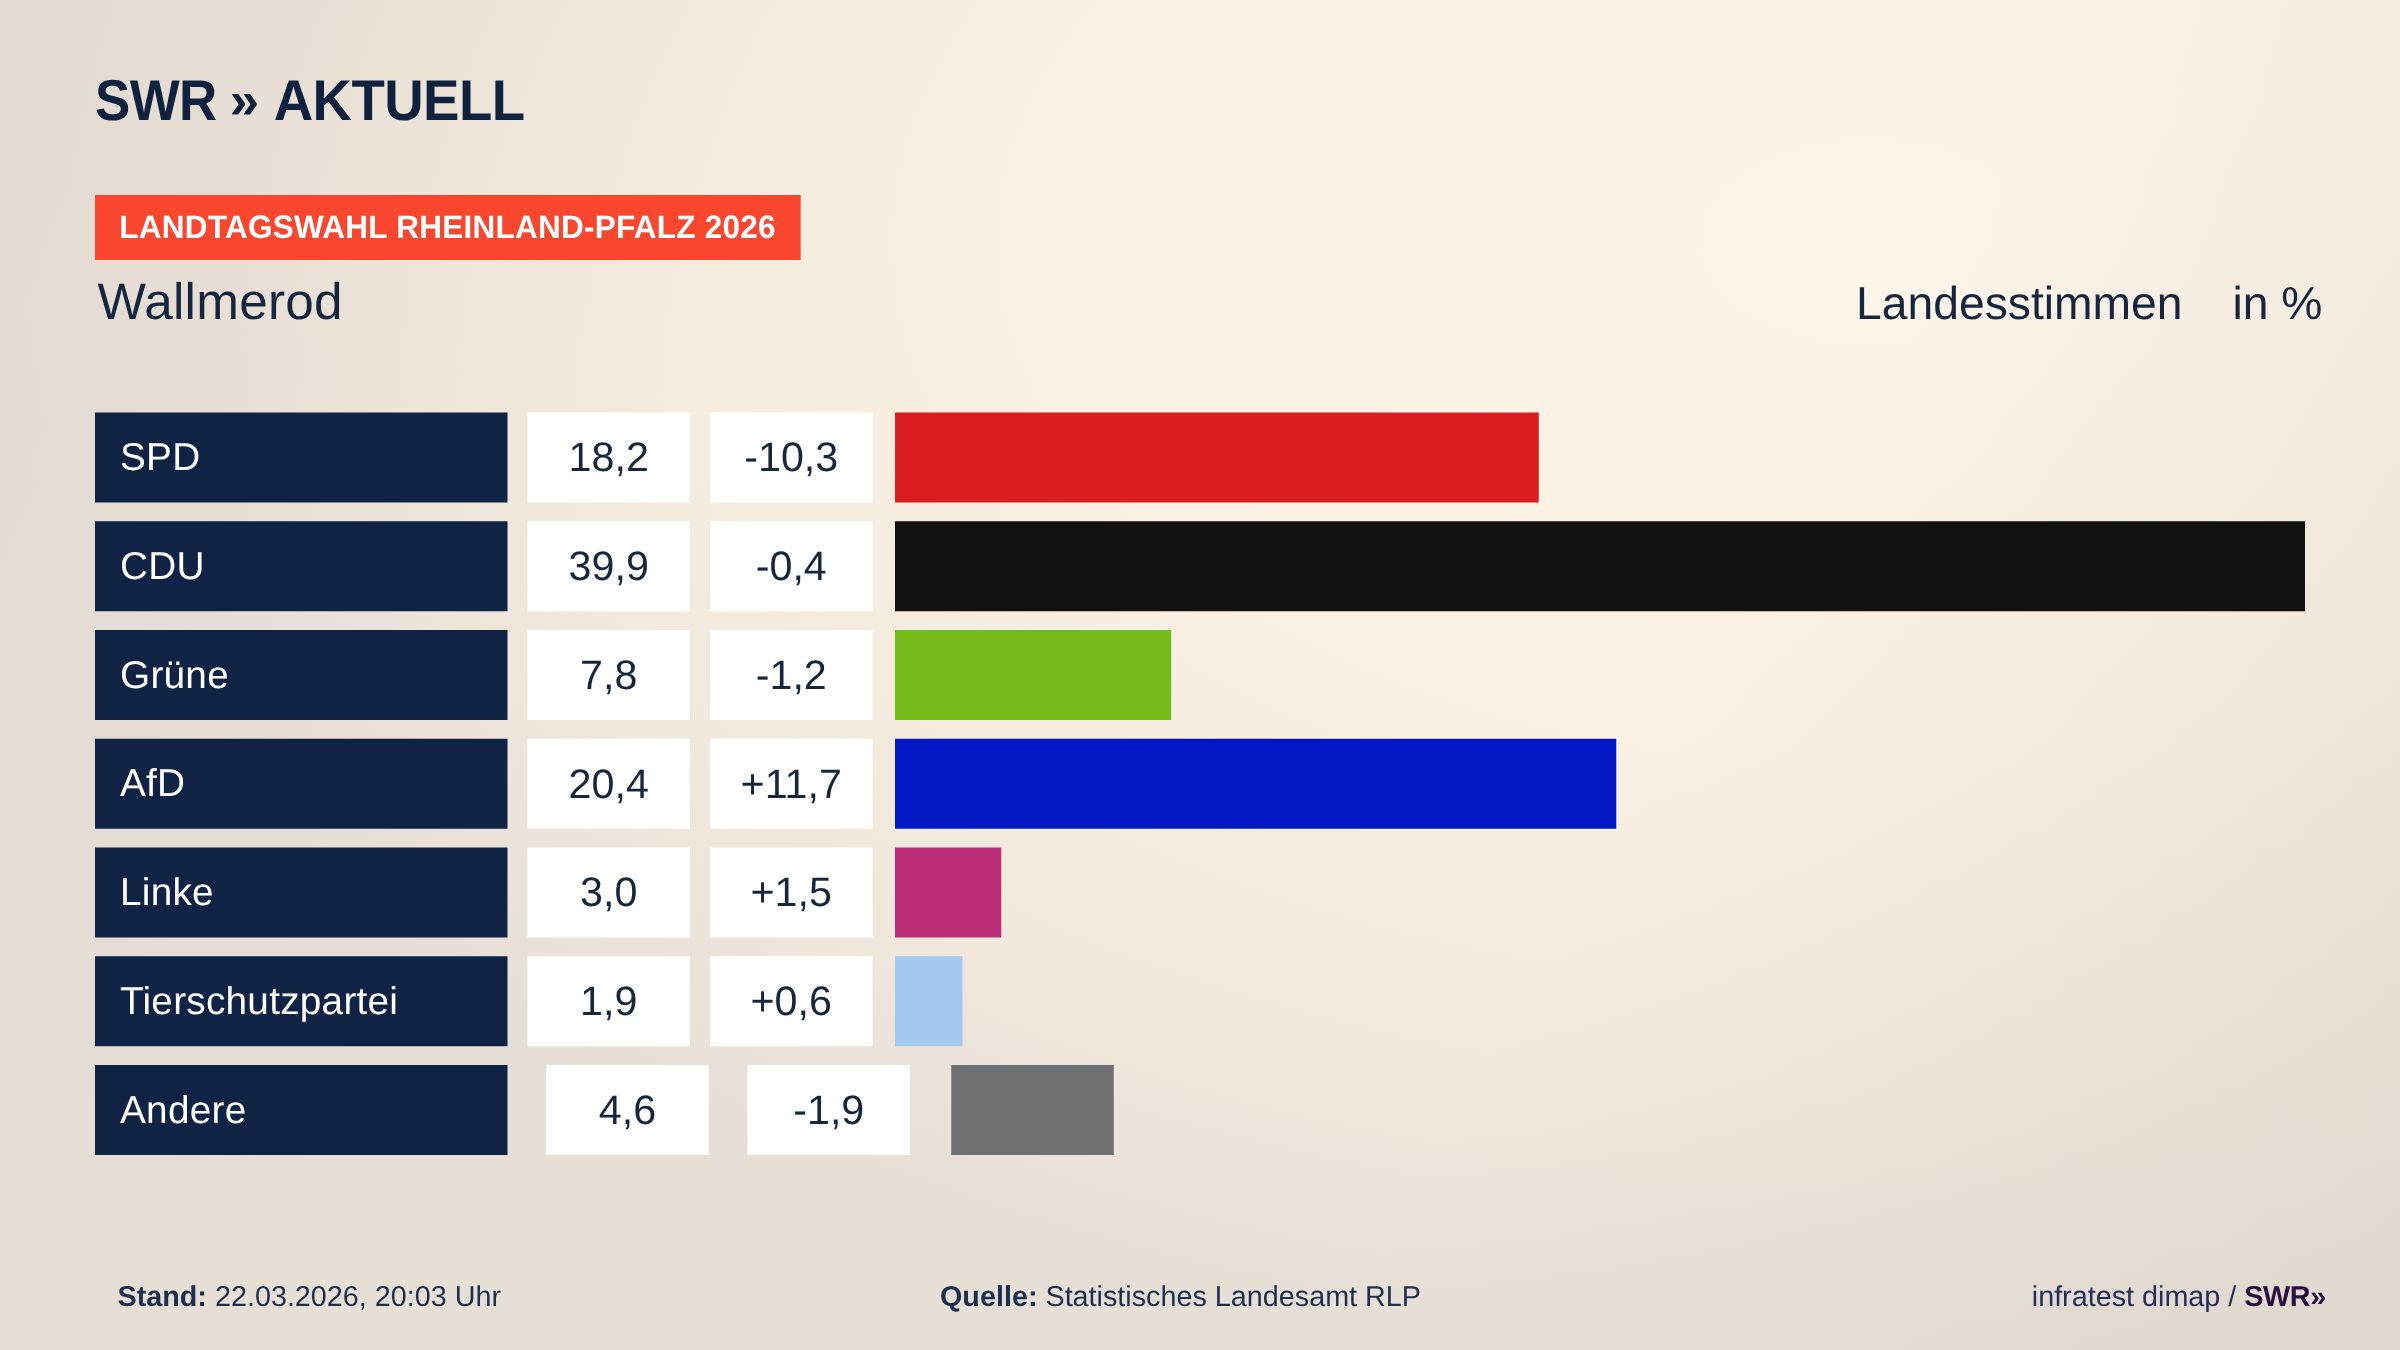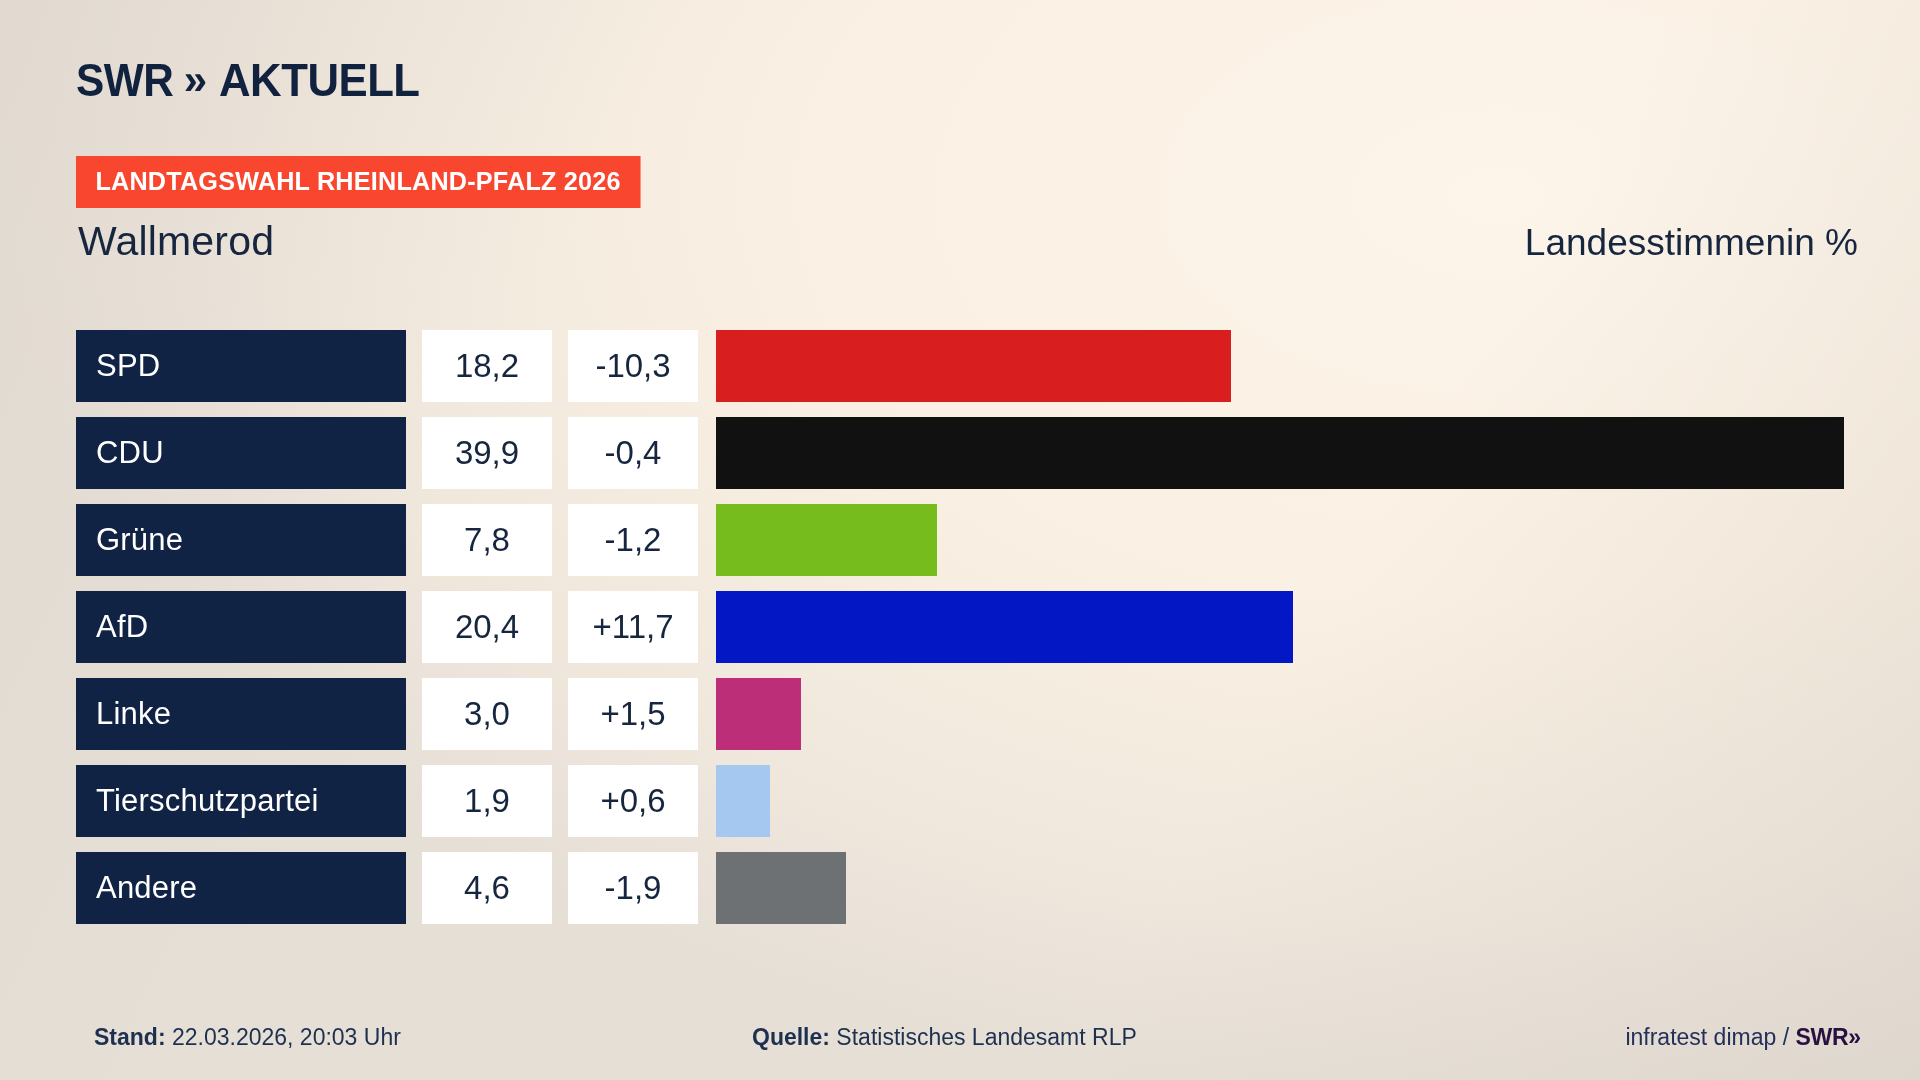--- a/index.html
+++ b/index.html
@@ -85,38 +85,39 @@
     font-weight: 400;
     letter-spacing: 0.2px;
     text-align: right;
   }
   .rightcap {
     position: absolute;
     right: 62px; top: 222px;
     font-size: 37px;
     color: #17263f;
     display: flex;
+    gap: 40px;
     align-items: baseline;
   }
 
   
   #rows {
     position: absolute;
     left: 76px;
     top: 330px;
     width: 1768px;
   }
   .row {
     position: relative;
     height: 72px;
     margin-bottom: 15px;
     display: flex;
     align-items: stretch;
   }
-  .row:last-child { margin-bottom: 0; }
+  .row:last-child { margin-bottom: 0; gap: 15px; }
 
   .pname {
     width: 330px;
     background: #102344;
     color: #ffffff;
     display: flex;
     align-items: center;
     padding-left: 20px;
     box-sizing: border-box;
     font-size: 31px;

